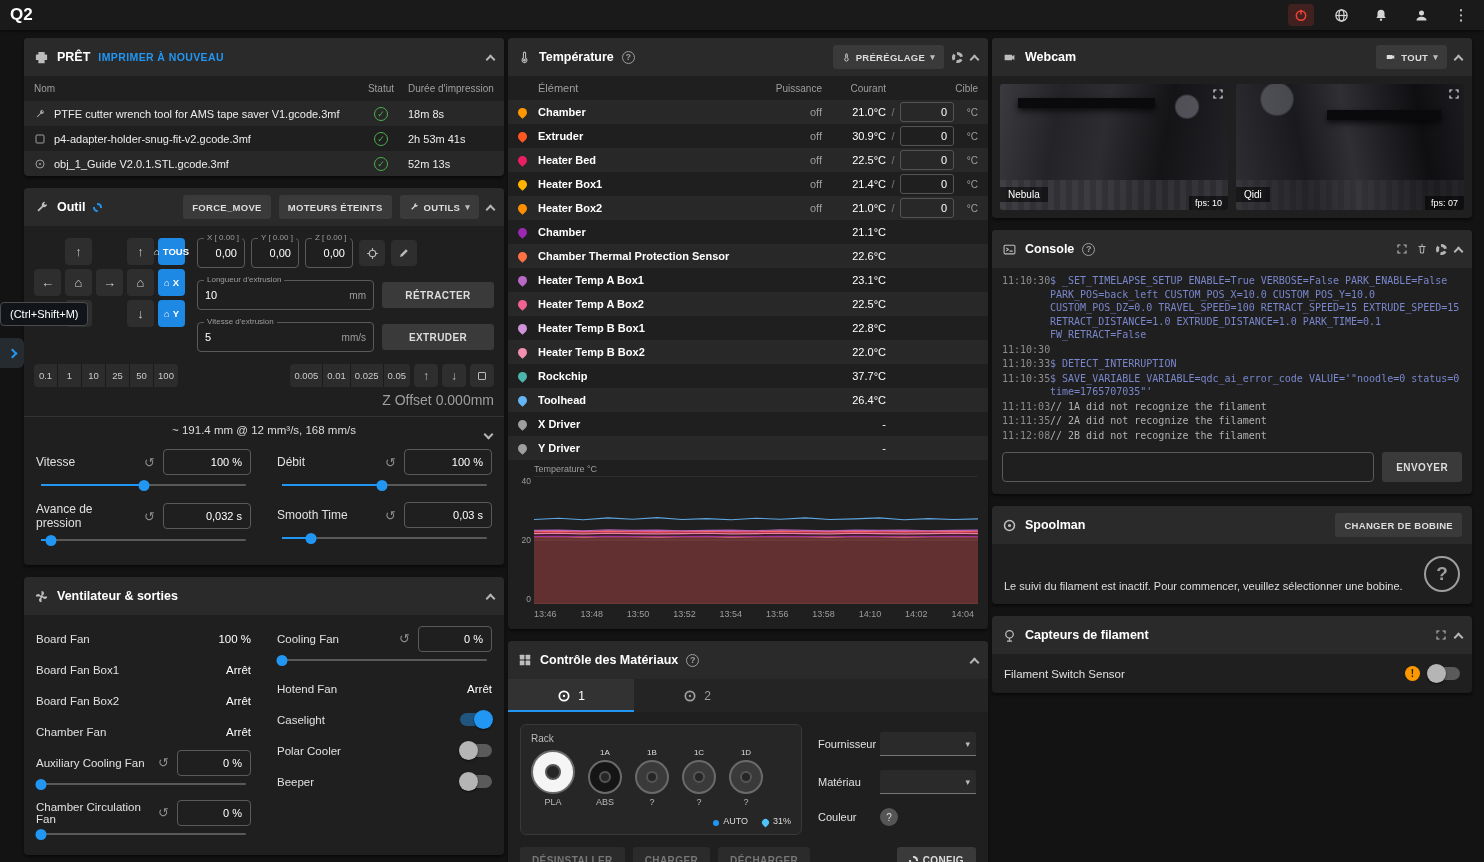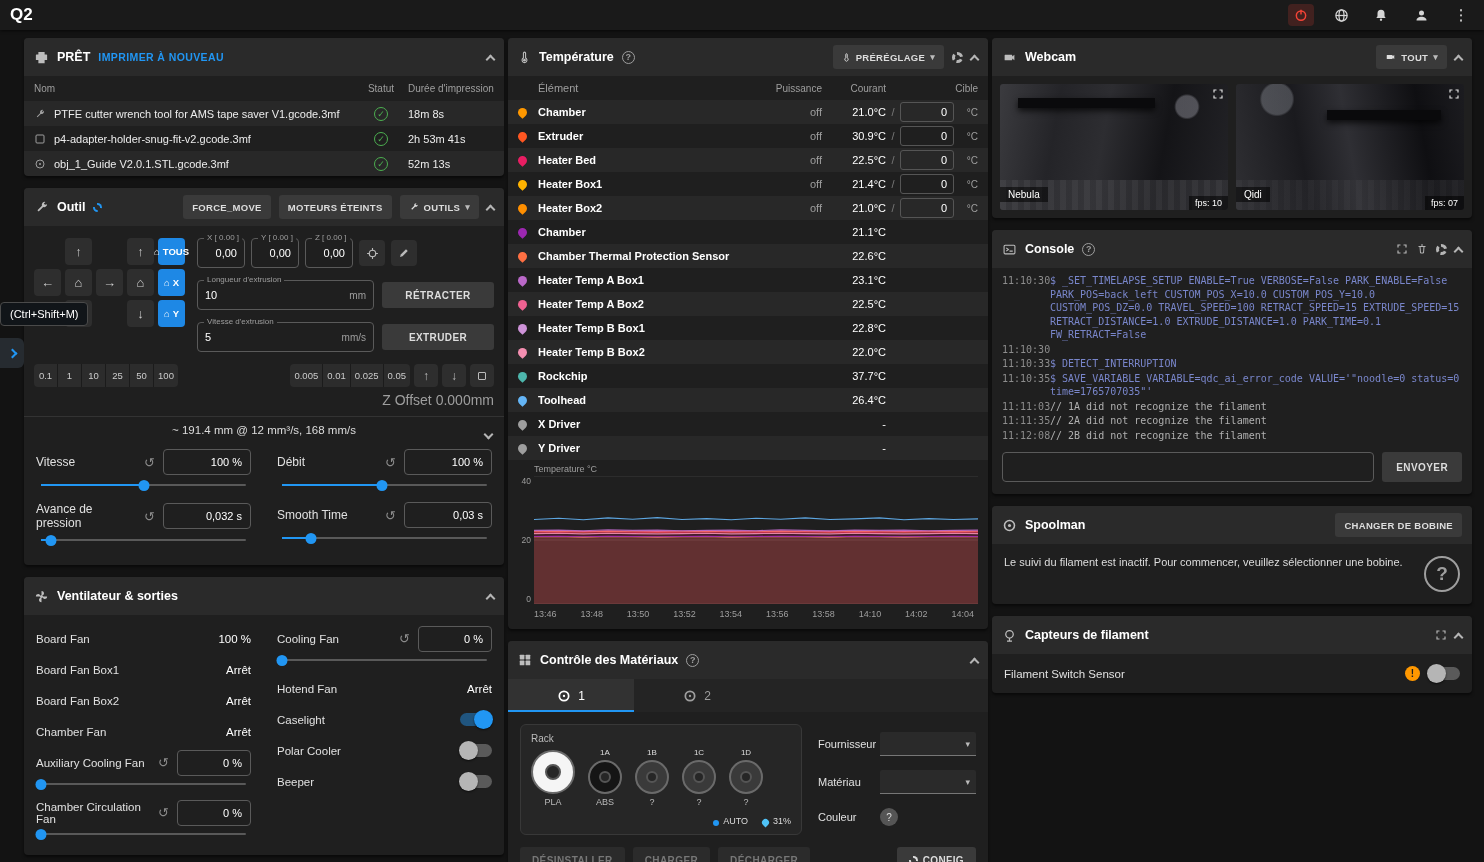--- a/index.html
+++ b/index.html
@@ -143,21 +143,21 @@
 
 .conlog{padding:6px 10px 2px;height:176px;overflow:hidden;font-family:"DejaVu Sans Mono",monospace;font-size:10px;line-height:13.5px}
 .cline{display:flex;margin-bottom:1px}
 .ctime{width:48px;color:#8d8d8d;flex:none}
 .cmsg{flex:1;white-space:pre-wrap;word-break:break-word}
 .cmd{color:#7986cb}
 .resp{color:#b0b0b0}
 .coninput{display:flex;gap:8px;padding:8px 10px 12px;align-items:center}
 .confield{flex:1;height:30px;border:1px solid #5a5a5a;border-radius:4px;cursor:text}
 
-.spbody{display:flex;align-items:flex-start;gap:12px;padding:12px;font-size:11px;color:#ddd}
+.spbody{display:flex;align-items:flex-end;gap:12px;padding:12px;font-size:11px;color:#ddd}
 .bigq{width:36px;height:36px;border-radius:50%;border:2.5px solid #9e9e9e;color:#9e9e9e;font-size:19px;font-weight:bold;display:flex;align-items:center;justify-content:center;flex:none;margin-left:auto}
 .senrow{display:flex;align-items:center;padding:9px 12px;font-size:11.5px;gap:8px}
 .warn{width:15px;height:15px;border-radius:50%;background:#ff9800;color:#1f1f1f;font-size:10px;font-weight:bold;display:flex;align-items:center;justify-content:center}
 
 .tooltip{position:fixed;left:0;top:302px;background:#111519;border:1px solid #4a4a4a;border-radius:4px;padding:5px 9px;font-size:11px;color:#fff;z-index:50}
 .handle{position:fixed;left:0;top:338px;width:24px;height:30px;background:#262b30;border-radius:0 6px 6px 0;display:flex;align-items:center;justify-content:center;z-index:50;cursor:pointer}
 .linkbtn{color:#2196f3;font-size:10.5px;font-weight:bold;letter-spacing:.4px;cursor:pointer}
 </style>
 </head>
 <body>

